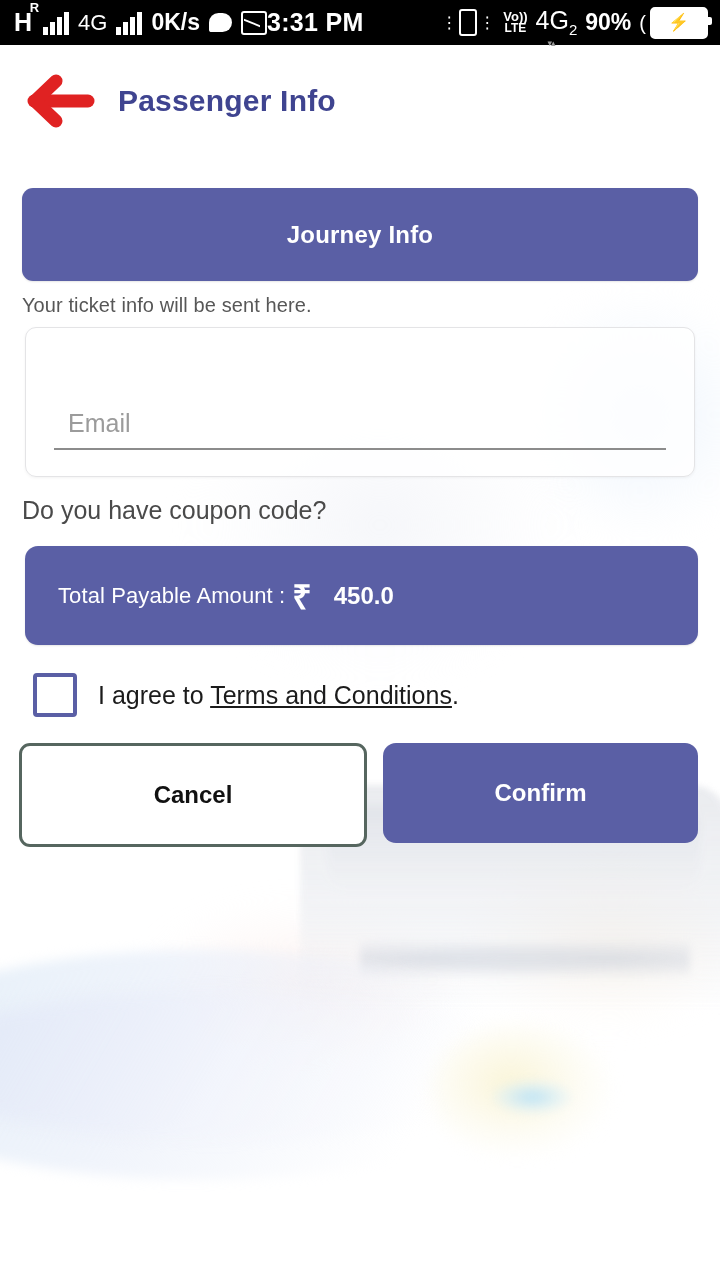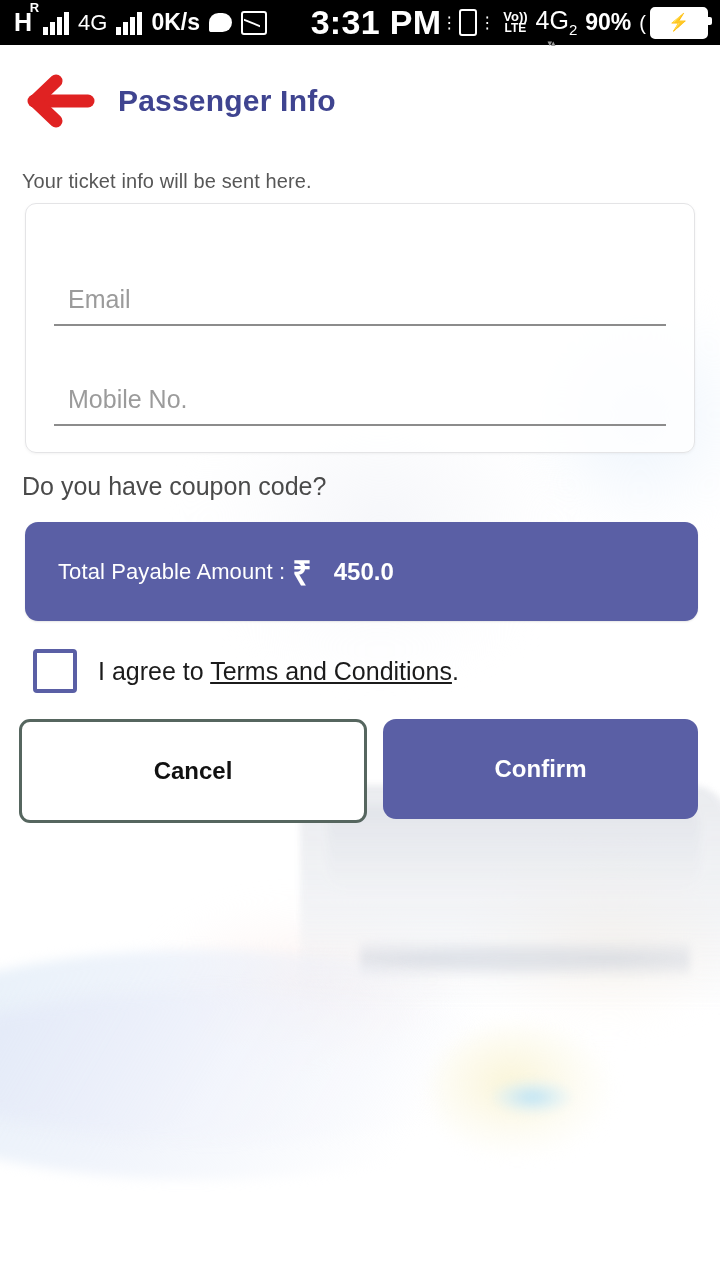--- a/index.html
+++ b/index.html
@@ -122,22 +122,22 @@
   }
   .sb-left {
     display: flex;
     align-items: center;
     gap: 9px;
     padding-left: 14px;
     flex: 0 0 auto;
   }
   .sb-center {
     flex: 1 1 auto;
-    text-align: right;
-    font-size: 34px;
+    text-align: left;
+    font-size: 25px;
     font-weight: bold;
     letter-spacing: .3px;
   }
   .sb-right {
     display: flex;
     align-items: center;
     gap: 8px;
     padding-right: 12px;
     flex: 0 0 auto;
   }
@@ -549,35 +549,34 @@
           <line x1="10" y1="28" x2="64" y2="28"></line>
           <polyline points="32,8 11,28 32,48"></polyline>
         </g>
       </svg>
     </div>
     <div id="page-title">Passenger Info</div>
   </div>
 
   <div id="content">
 
+    <div id="journey-info-button">
+      <span>Journey Info</span>
+    </div>
 
     <div id="ticket-note">Your ticket info will be sent here.</div>
 
     <div id="passenger-form-card">
 
 
       <div class="field field-email">
         <span class="placeholder">Email</span>
         <span class="underline"></span>
       </div>
 
-      <div class="field field-mobile">
-        <span class="placeholder">Mobile No.</span>
-        <span class="underline"></span>
-      </div>
 
     </div>
 
     <div id="coupon-row">
       <span id="coupon-question">Do you have coupon code?</span>
     </div>
 
     <div id="total-amount-box">
       <span id="total-label">Total Payable Amount :</span>
       <span id="rupee-symbol">₹</span>

